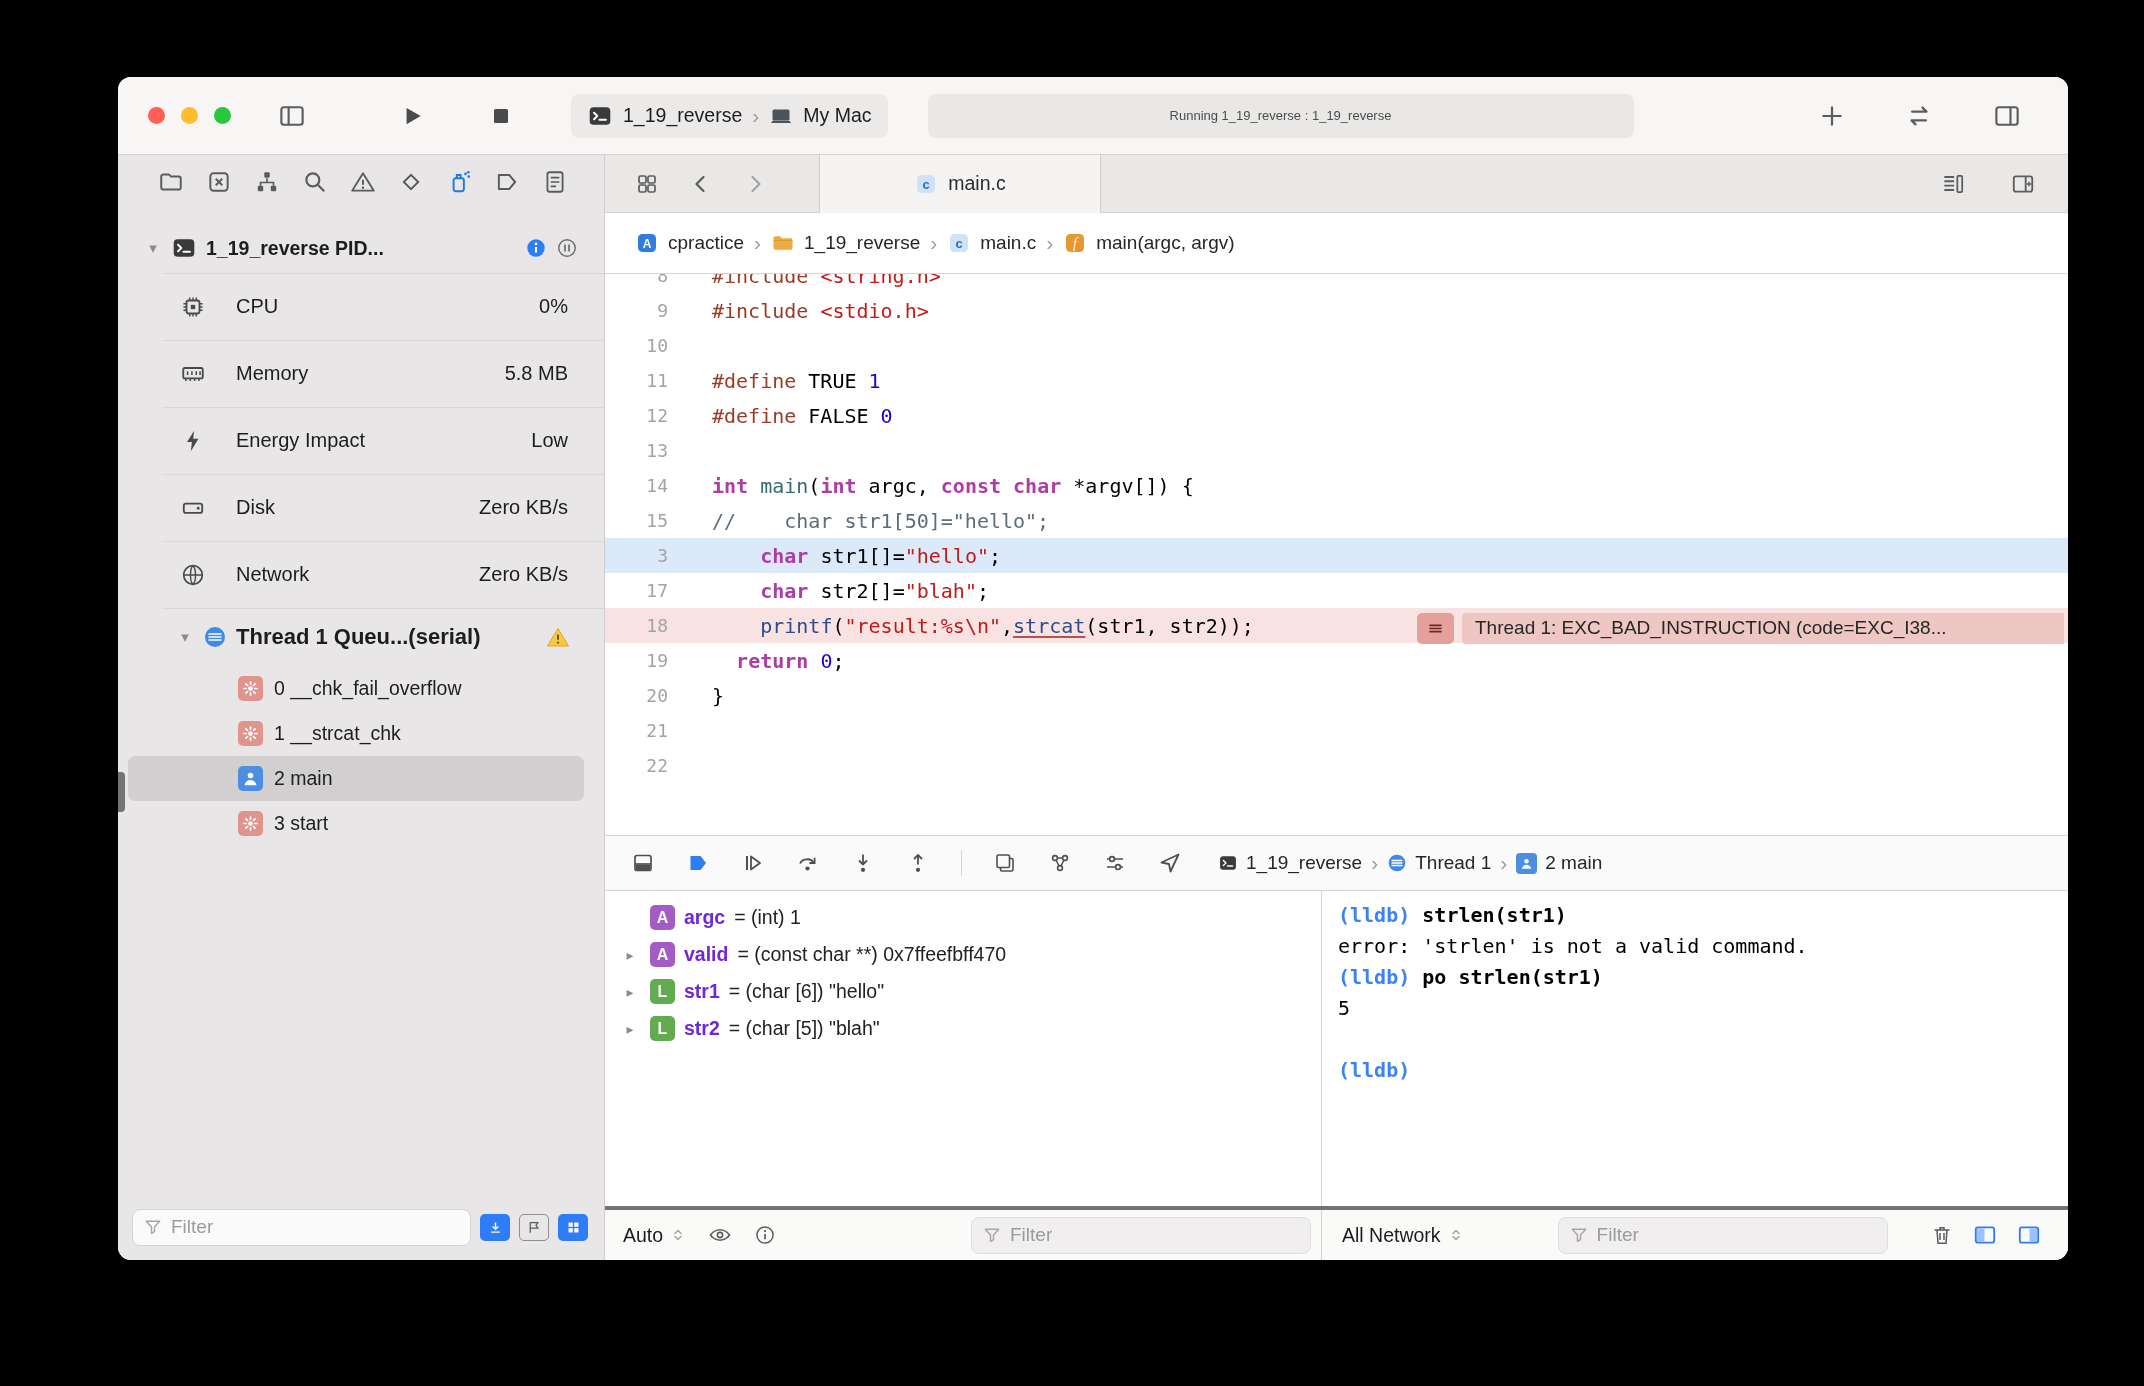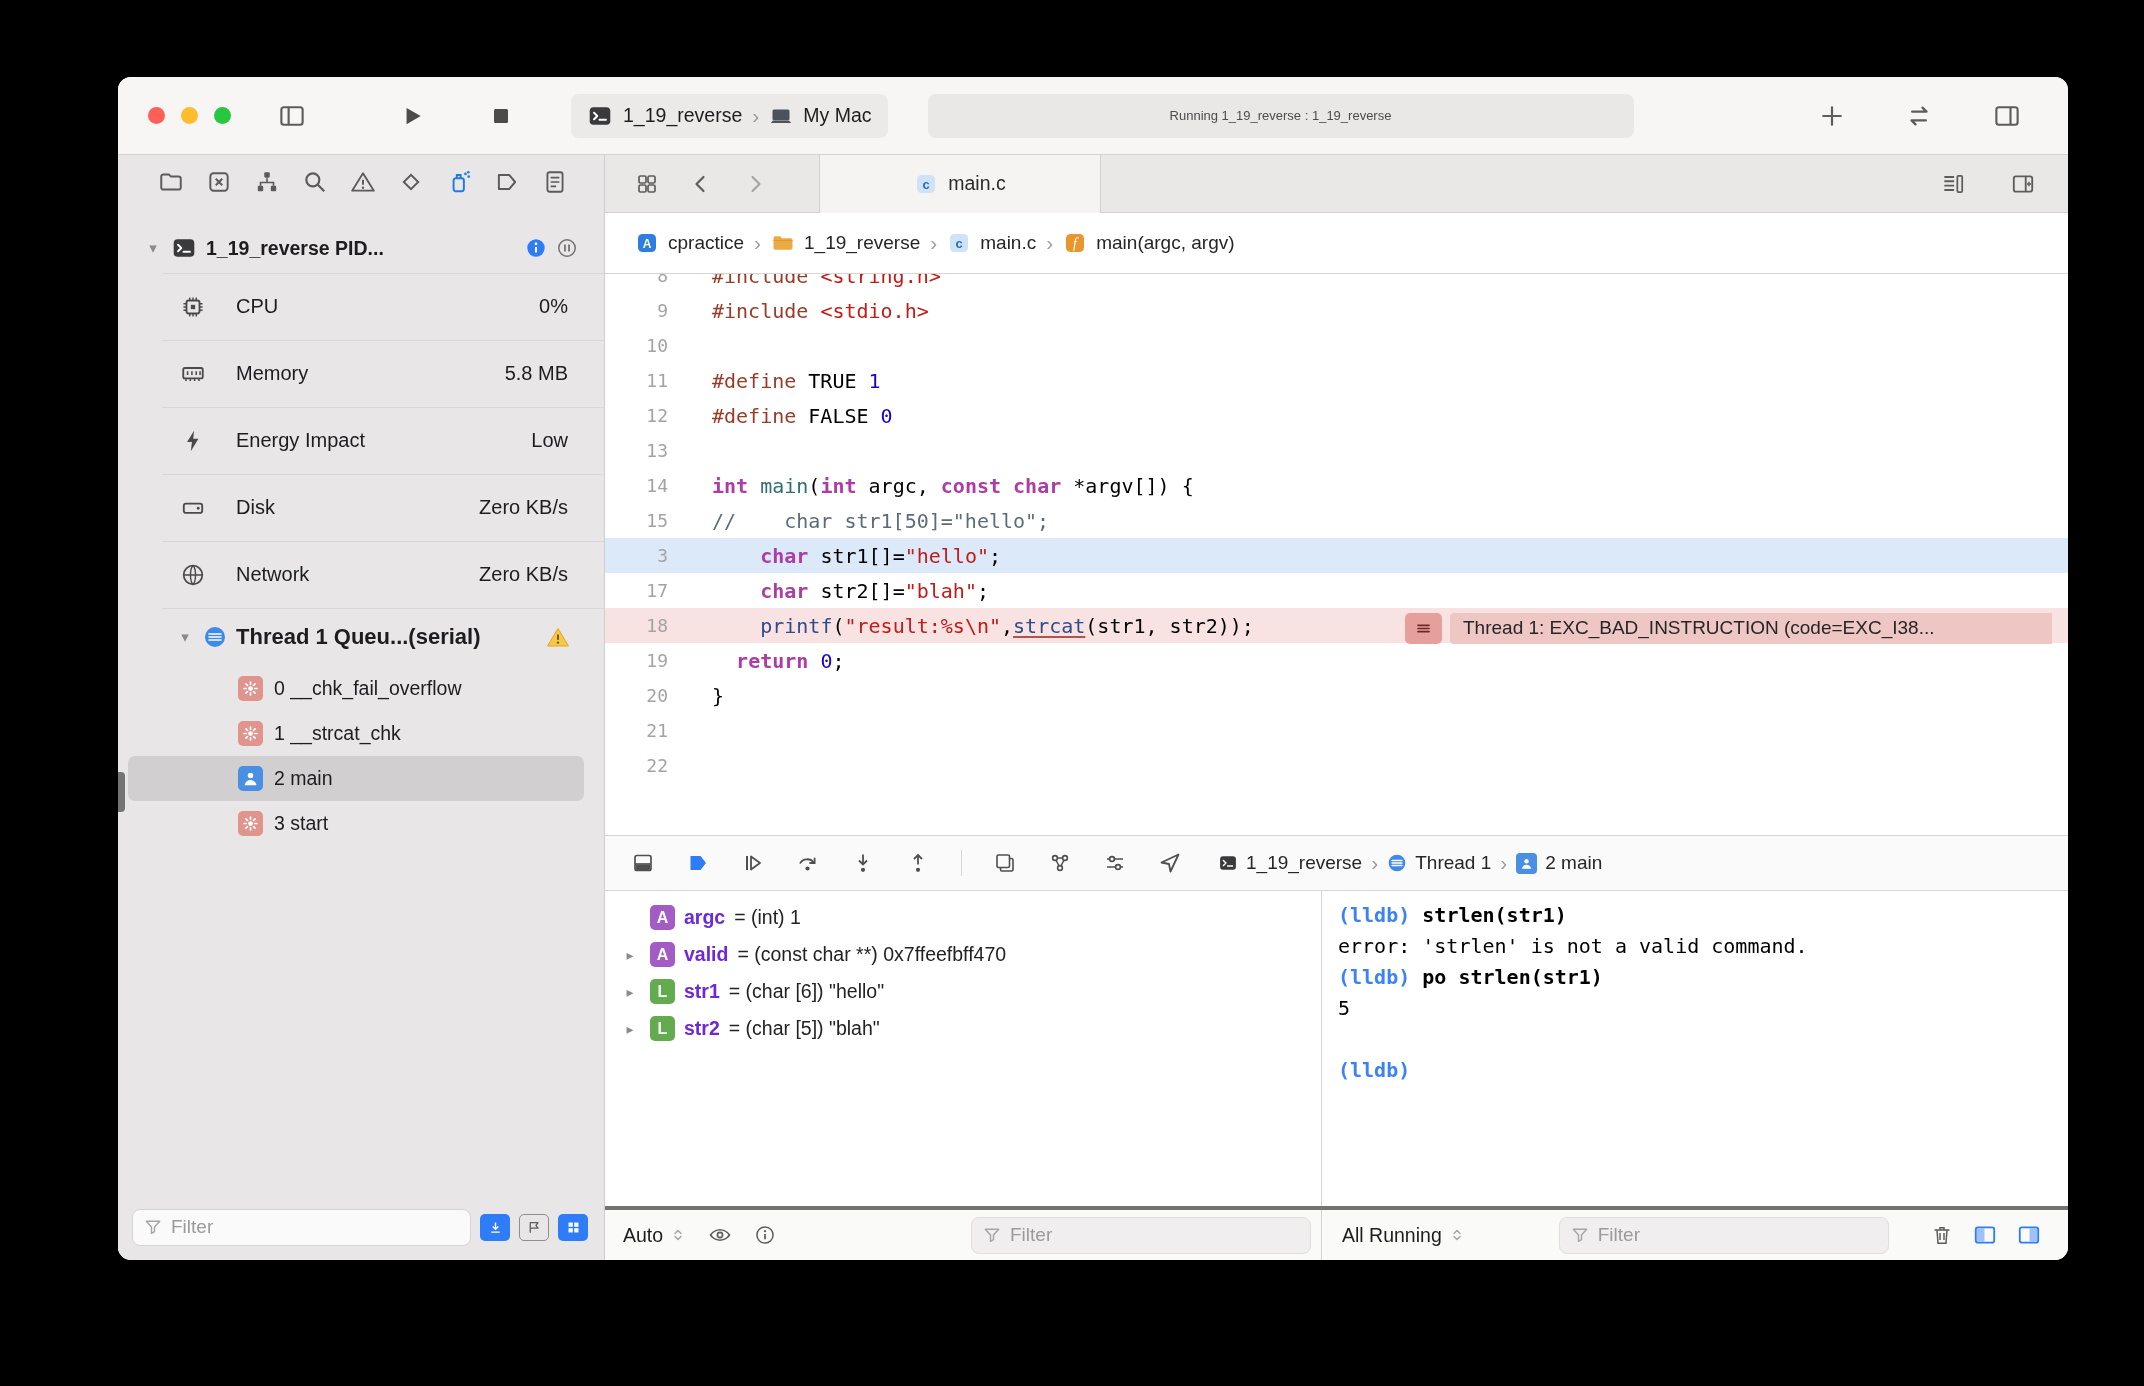--- a/index.html
+++ b/index.html
@@ -93,21 +93,21 @@
   .codewrap { margin-top:-16px; }
   .cl { display:flex; align-items:center; height:35px; white-space:pre; position:relative; }
   .cl.current { background:#dbe9f9; }
   .cl.error { background:#f9e3e2; }
   .gut { width:77px; flex:none; text-align:right; padding-right:14px; color:#a3a3a3; font-size:18px; }
   .code { padding-left:30px; }
   .tk-p{color:#000}.tk-d{color:#9a3b26}.tk-s{color:#c41a16}.tk-n{color:#1c00cf}
   .tk-k{color:#ad3da4;font-weight:600}.tk-cm{color:#5d6c79}.tk-f{color:#326d74}
   .tk-lf{color:#2f4c8a}
   .tk-u{color:#2f4c8a;text-decoration:underline;text-underline-offset:3px;text-decoration-color:#b5524a}
-  .annot { position:absolute; right:16px; top:2px; height:36px; display:flex; align-items:center; gap:8px; }
+  .annot { position:absolute; right:4px; top:2px; height:36px; display:flex; align-items:center; gap:8px; }
   .annot-icon { width:37px; height:31px; background:#e6a09b; border-radius:5px; color:#6e2723;
                 display:inline-flex; align-items:center; justify-content:center; }
   .annot-icon svg { width:19px; height:19px; }
   .annot-bar { width:602px; height:31px; background:#eec6c3; border-radius:4px 0 0 4px;
                display:flex; align-items:center; padding:0 13px; font-family:"Liberation Sans",sans-serif;
                font-size:19px; color:#262626; white-space:nowrap; overflow:hidden; }
 
   
   .debugbar { height:56px; flex:none; background:#fbfafa; border-top:1px solid #d8d6d5;
               border-bottom:1px solid #d8d6d5; display:flex; align-items:center; padding:0 26px; }
@@ -739,21 +739,21 @@
             <span class="ic i20 muted">
                 <svg viewBox="0 0 24 24" xmlns="http://www.w3.org/2000/svg">
                   <path d="M4 5h16l-6.2 7v5.6l-3.6 2V12z" fill="none" stroke="currentColor" stroke-width="1.7" stroke-linejoin="round"></path>
                 </svg>
               </span>
             <input placeholder="Filter" style="">
           </div>
         </div>
         <div class="bbright">
           <div class="scope-btn">
-            <span>All Running</span>
+            <span>All Network</span>
             <span class="ic i16 muted">
                 <svg viewBox="0 0 24 24" xmlns="http://www.w3.org/2000/svg">
                   <path d="M7.5 9.8L12 5.3l4.5 4.5M7.5 14.2l4.5 4.5 4.5-4.5" fill="none" stroke="currentColor" stroke-width="2.2" stroke-linecap="round" stroke-linejoin="round"></path>
                 </svg>
               </span>
           </div>
           <div class="filterfield bb-field-r">
             <span class="ic i20 muted">
                 <svg viewBox="0 0 24 24" xmlns="http://www.w3.org/2000/svg">
                   <path d="M4 5h16l-6.2 7v5.6l-3.6 2V12z" fill="none" stroke="currentColor" stroke-width="1.7" stroke-linejoin="round"></path>

